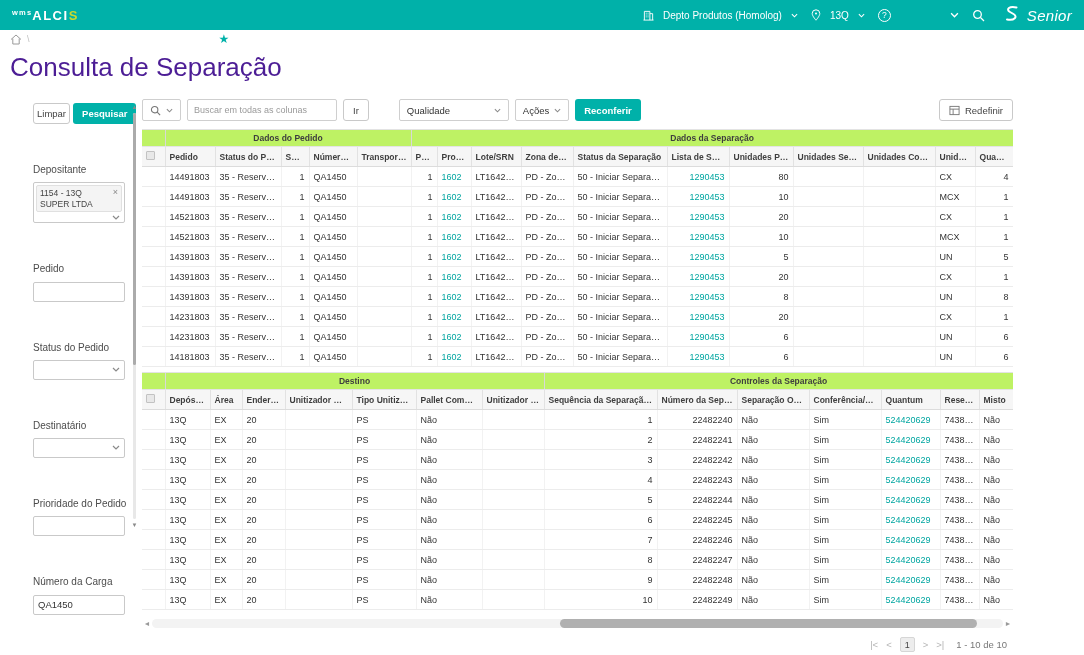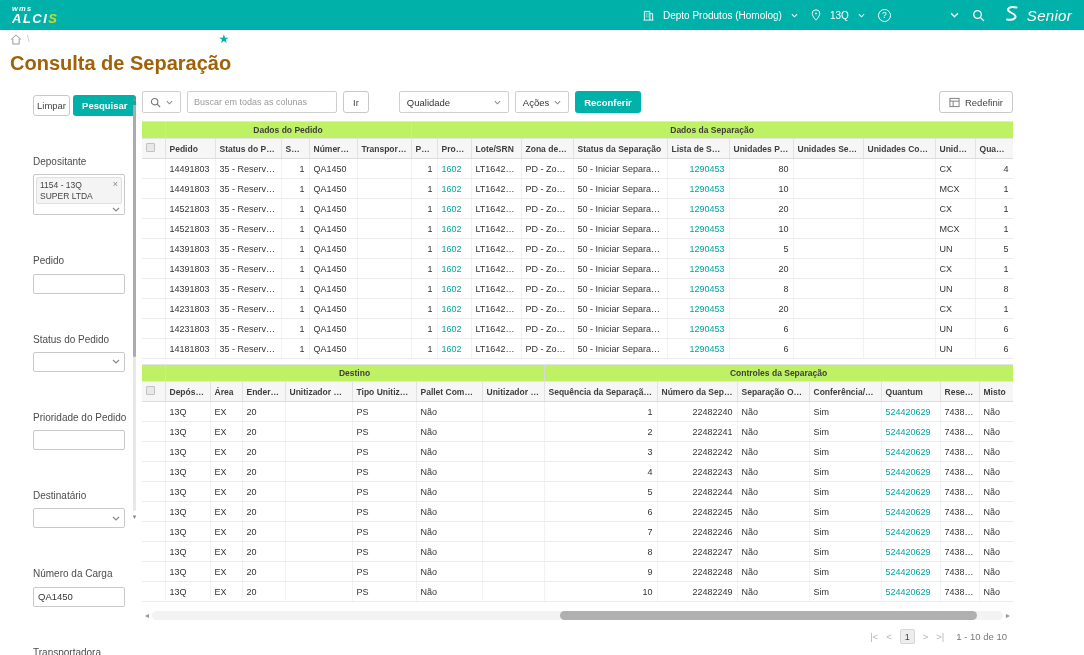--- a/index.html
+++ b/index.html
@@ -1,34 +1,34 @@
 <!DOCTYPE html>
 <html style="--accent: #00b1a9; --link: #00a5a0; --logo-accent: #c9d92e;"><head>
 <meta charset="utf-8">
 <style>
 :root { --accent:#00b1a9; --link:#00a5a0; --logo-accent:#c9d92e; }
 *{margin:0;padding:0;box-sizing:border-box;}
 body{width:1084px;height:655px;overflow:hidden;background:#fff;font-family:"Liberation Sans",sans-serif;color:#333;}
 a{text-decoration:none;}
 
 .topbar{height:30px;background:var(--accent);display:flex;align-items:center;padding:0 12px;}
-.logo{display:flex;flex-direction:column;line-height:1;color:#fff;cursor:pointer;font-style:italic;}
+.logo{display:flex;flex-direction:row;line-height:1;color:#fff;cursor:pointer;}
 .logo .wms{font-size:7.5px;font-weight:bold;letter-spacing:1.2px;}
 .logo .alcis{font-size:13px;font-weight:bold;letter-spacing:1.5px;}
 .logo .accent{color:var(--logo-accent);}
 .topbar-right{margin-left:auto;display:flex;align-items:center;gap:13px;color:#fff;font-size:10px;}
 .tb-item{display:flex;align-items:center;gap:9px;cursor:pointer;}
 .help-icon{width:13px;height:13px;border:1px solid #fff;border-radius:50%;display:flex;align-items:center;justify-content:center;font-size:8.5px;cursor:pointer;}
 .lone-chev{margin-left:46px;cursor:pointer;}
 .senior{display:flex;align-items:center;gap:7px;font-size:15px;letter-spacing:.3px;margin-left:4px;font-style:italic;}
 
 .crumb-row{height:18px;display:flex;align-items:center;padding:0 10px;gap:5px;}
 .crumb-sep{color:#c0c0c0;font-size:9px;}
 .fav-star{color:var(--accent);font-size:12px;margin-left:184px;cursor:pointer;}
-.page-title{font-size:20px;font-weight:700;color:#a16207;padding:4px 10px 12px;}
+.page-title{font-size:26px;font-weight:400;color:#4c1d95;padding:4px 10px 12px;}
 
 .content{display:flex;align-items:flex-start;}
 .sidebar{width:142px;padding:8px 14px 0 33px;position:relative;flex:none;}
 .side-btns{display:flex;gap:3px;margin-bottom:16px;}
 .btn{font-family:inherit;cursor:pointer;border-radius:3px;font-size:9.5px;}
 .btn.ghost{border:1px solid #c9c9c9;background:#fff;color:#444;padding:4px 3px;}
 .btn.primary{border:none;background:var(--accent);color:#fff;font-weight:bold;padding:4px 9px;}
 .field{margin-bottom:15px;margin-top:40px;}
 .field>label{display:block;font-size:10px;color:#4c4c4c;margin-bottom:7px;}
 .f-input,.f-select{width:92px;height:20px;border:1px solid #c9c9c9;border-radius:2px;background:#fff;font-size:9.5px;padding:0 4px;font-family:inherit;color:#333;}
@@ -159,31 +159,31 @@
     <div class="field">
       <label>Status do Pedido</label>
       <div class="f-select">
           <svg width="8" height="5" viewBox="0 0 8 5">
             <path d="M1 1l3 3 3-3" fill="none" stroke="#8a8a8a" stroke-width="1.2"></path>
           </svg>
         </div>
     </div>
 
     <div class="field">
-      <label>Prioridade do Pedido</label>
-      <input class="f-input" style="">
-    </div>
-
-    <div class="field">
       <label>Destinatário</label>
       <div class="f-select">
           <svg width="8" height="5" viewBox="0 0 8 5">
             <path d="M1 1l3 3 3-3" fill="none" stroke="#8a8a8a" stroke-width="1.2"></path>
           </svg>
         </div>
+    </div>
+
+    <div class="field">
+      <label>Prioridade do Pedido</label>
+      <input class="f-input" style="">
     </div>
 
     <div class="field">
       <label>Número da Carga</label>
       <input class="f-input" value="QA1450" style="">
     </div>
 
     <div class="field">
       <label>Transportadora</label>
       <div class="f-select">

